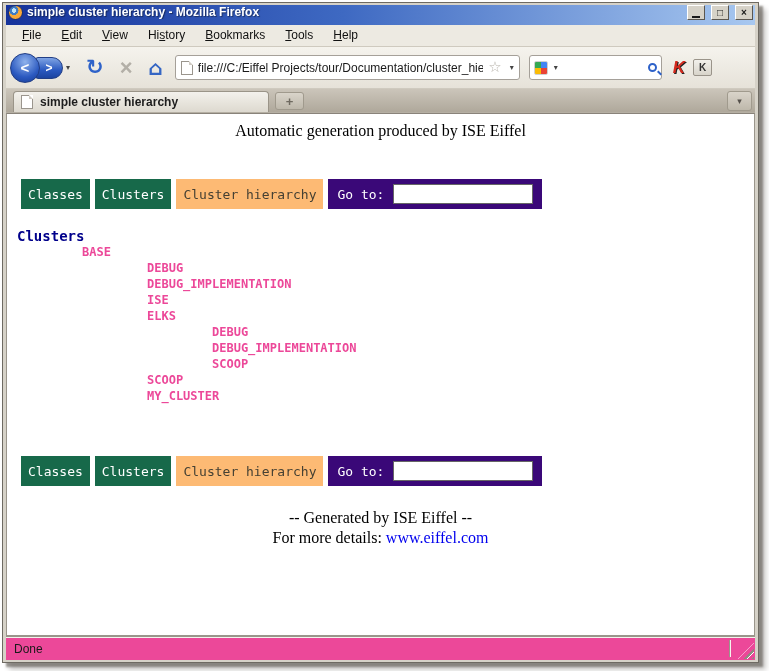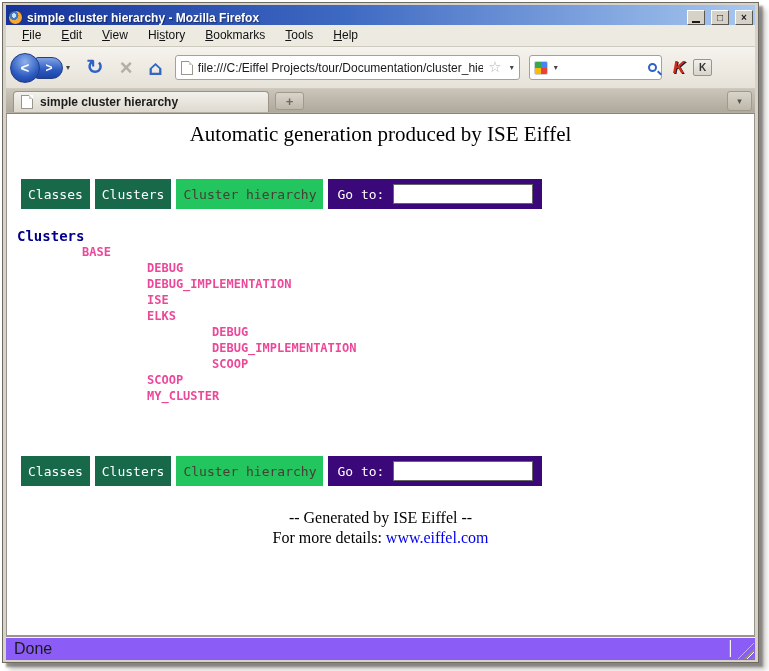--- a/index.html
+++ b/index.html
@@ -7,21 +7,21 @@
   .screen { position:relative; width:769px; height:671px; background:#fff; overflow:hidden;
             font-family:"Liberation Sans", sans-serif; }
 
   
   .window { position:absolute; left:2px; top:2px; width:757px; height:661px;
             background:#D6D2C8; border:1px solid #6E6A62;
             box-shadow:4px 4px 2px rgba(90,85,78,.6), 7px 7px 5px rgba(90,85,78,.3);
             display:flex; flex-direction:column; padding:2px 3px; }
 
   
-  .titlebar { height:20px; flex:none; display:flex; align-items:flex-end; gap:4px; padding:0 2px;
+  .titlebar { height:20px; flex:none; display:flex; align-items:flex-start; gap:4px; padding:0 2px;
               background:linear-gradient(to right,#16339B,#3E69C2 45%,#A8C8F0); }
   .ff-icon { width:15px; height:15px; border-radius:50%; flex:none;
              background:radial-gradient(circle at 38% 35%, #BFE3F7 0 18%, #3E7BC4 19% 38%, #F7A838 40% 68%, #D45A0C 100%);
              border:1px solid #1b2f6e; }
   .title-text { flex:1; color:#fff; font-weight:bold; font-size:12px; white-space:nowrap; overflow:hidden;
                 text-shadow:1px 1px 1px rgba(0,0,0,.45); }
   .win-btn { width:18px; height:15px; margin-left:2px; background:#D6D2C8; flex:none;
              border:1px solid; border-color:#FFFFFF #5A5650 #5A5650 #FFFFFF;
              display:flex; align-items:center; justify-content:center;
              font-size:10px; font-weight:bold; color:#1a1a1a; line-height:1; }
@@ -86,47 +86,47 @@
                 background:linear-gradient(#D9D4CA,#BEB8AB); color:#6F6A60; font-size:13px; font-weight:bold;
                 display:flex; align-items:center; justify-content:center; line-height:1; }
   .alltabs-btn { margin-left:auto; width:25px; height:20px; margin-bottom:1px; border:1px solid #A09A8D;
                  border-radius:3px; background:linear-gradient(#D9D4CA,#BEB8AB); color:#55504a;
                  font-size:9px; display:flex; align-items:center; justify-content:center; }
 
   
   .content { flex:1; background:#fff; border:1px solid #9A958B; border-top-color:#89837A;
              position:relative; overflow:hidden; font-family:"Liberation Serif",serif; }
   .page-heading { position:absolute; top:8px; left:0; right:0; text-align:center;
-                  font-size:21px; color:#000; }
+                  font-size:16px; color:#000; }
 
   .btnrow { position:absolute; left:14px; height:30px; display:flex; align-items:stretch; gap:5px;
             font-family:"DejaVu Sans Mono",monospace; font-size:13px; }
   .row1 { top:65px; } .row2 { top:342px; }
   .btn { display:flex; align-items:center; padding:12px 7px; cursor:pointer; }
   .btn-green  { background:#17694A; color:#fff; }
-  .btn-yellow { background:#22c55e; color:#454033; }
+  .btn-yellow { background:#fdba74; color:#454033; }
   .goto-box { background:#3A0878; color:#fff; display:flex; align-items:center; gap:9px; padding:0 9px; }
   .goto-input { width:140px; height:20px; border:1px solid #666; font-size:12px; padding:0 3px;
                 font-family:"Liberation Sans",sans-serif; }
 
   .section-title { position:absolute; top:114px; left:10px; font-family:"DejaVu Sans Mono",monospace;
                    font-weight:bold; font-size:14px; color:#00008B; }
   .tree { position:absolute; top:130px; left:10px; font-family:"DejaVu Sans Mono",monospace;
           font-weight:bold; font-size:12px; color:#ec4899; }
   .tree-row { height:16px; line-height:16px; white-space:pre; }
   .lvl1 { padding-left:65px; } .lvl2 { padding-left:130px; } .lvl3 { padding-left:195px; }
 
   .footer { position:absolute; top:394px; left:0; right:0; text-align:center; font-size:16px; color:#000; }
   .footer div { line-height:20px; }
   .eiffel-link { color:#0000EE; text-decoration:none; cursor:pointer; }
 
   
-  .statusbar { height:24px; flex:none; background:#8b5cf6; border-top:1px solid #9A958B;
+  .statusbar { height:24px; flex:none; background:#ec4899; border-top:1px solid #9A958B;
                box-shadow:inset 0 1px 0 #F5F3ED; display:flex; align-items:center;
-               font-size:16px; color:#1a1a1a; padding-left:8px; position:relative; }
+               font-size:12px; color:#1a1a1a; padding-left:8px; position:relative; }
   .grip { position:absolute; right:1px; bottom:1px; width:16px; height:16px;
           background:repeating-linear-gradient(135deg, transparent 0 3px, #8F8A80 3px 5px, #fff 5px 6px);
           clip-path:polygon(100% 0, 100% 100%, 0 100%); cursor:nwse-resize; }
   .grip-sep { position:absolute; right:24px; top:3px; bottom:3px; width:2px;
               border-left:1px solid #9A958B; border-right:1px solid #F5F3ED; }
 </style>
 </head>
 <body>
 
 <div class="screen">

